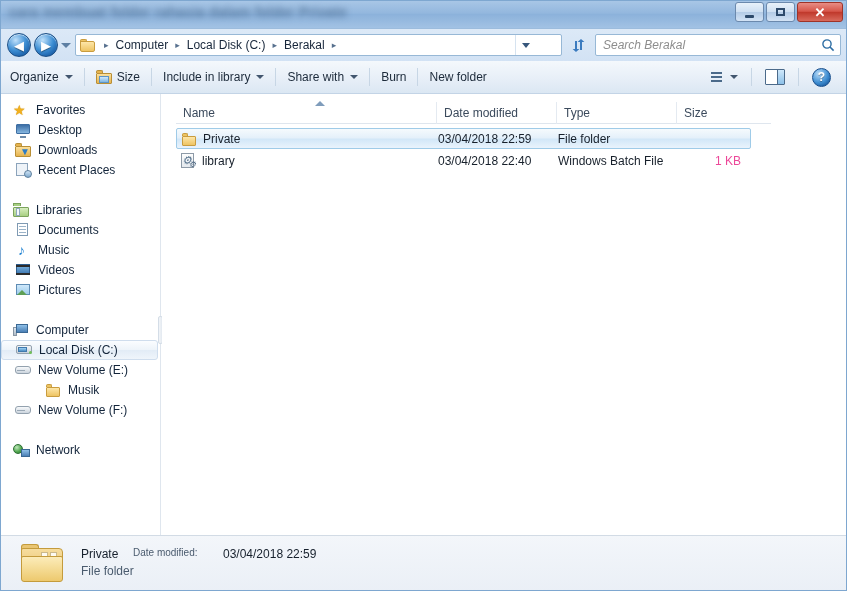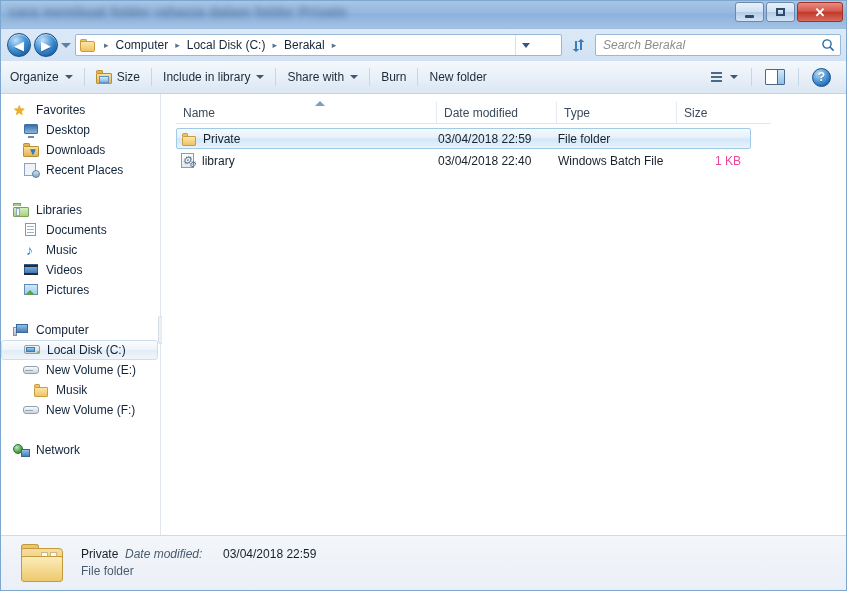--- a/index.html
+++ b/index.html
@@ -133,30 +133,30 @@
     text-shadow: 0 1px 1px rgba(0,0,0,0.35); }
 
   
   #body { position: absolute; left: 0; top: 93px; width: 847px; height: 441px; background: #fff; }
   #sidebar { position: absolute; left: 0; top: 0; width: 160px; height: 441px;
     background: #fff; border-right: 1px solid #dfe6ee; overflow: hidden; }
   #splitter { position: absolute; left: 157px; top: 222px; width: 5px; height: 28px;
     background: linear-gradient(to right,#f2f5f8,#e3e9f0); border: 1px solid #d4dde7; border-radius: 2px; cursor: col-resize; }
 
   .navgroup { margin-top: 6px; }
-  .navrow { display: flex; align-items: center; height: 20px; padding-left: 22px; cursor: default; font-size: 12px; color: #12243a; }
+  .navrow { display: flex; align-items: center; height: 20px; padding-left: 14px; cursor: default; font-size: 12px; color: #12243a; }
   .navrow.root { padding-left: 12px; font-size: 12px; }
   .navrow .ic { width: 17px; height: 16px; margin-right: 6px; position: relative; flex: none; }
   .navrow .lbl { white-space: nowrap; }
   .navrow.sel {
     background: linear-gradient(to bottom,#fbfdff 0%,#eef4fa 48%,#e2ecf6 52%,#eff5fb 100%);
     border: 1px solid #cfdded; border-radius: 3px; margin-right: 2px;
   }
   .navspacer { height: 14px; }
-  .navrow.child { padding-left: 32px; }
+  .navrow.child { padding-left: 44px; }
 
   
   .ic-star { color: #f2b01e; font-size: 14px; line-height: 16px; text-shadow: 0 0 1px #b9830d; }
   .ic-desktop .scr { position: absolute; left: 1px; top: 2px; width: 14px; height: 10px;
      background: linear-gradient(to bottom,#3c6ea5,#86b6df); border: 1px solid #3f6fa3; border-radius: 1px; }
   .ic-desktop .st { position: absolute; left: 5px; bottom: 0px; width: 6px; height: 2px; background: #6c8aa8; }
   .ic-dl .fb { position: absolute; left: 0; bottom: 1px; width: 16px; height: 11px;
      background: linear-gradient(to bottom,#fbe09d,#e7b44f); border: 1px solid #b98f36; border-radius: 1px; }
   .ic-dl .ft { position: absolute; left: 0; top: 1px; width: 7px; height: 3px;
      background: #e7b44f; border: 1px solid #b98f36; border-bottom: none; border-radius: 2px 2px 0 0; }
@@ -235,21 +235,21 @@
   #bigfolder { position: absolute; left: 18px; top: 8px; width: 48px; height: 40px; }
   #bigfolder .back { position: absolute; left: 2px; top: 4px; width: 42px; height: 32px;
     background: linear-gradient(to bottom,#f7dd9e,#e3bb63); border: 1px solid #c49b3c; border-radius: 2px 4px 2px 2px; }
   #bigfolder .tab { position: absolute; left: 2px; top: 0px; width: 18px; height: 6px;
     background: #e9c572; border: 1px solid #c49b3c; border-bottom: none; border-radius: 3px 3px 0 0; }
   #bigfolder .sheet1 { position: absolute; left: 22px; top: 8px; width: 7px; height: 30px; background: #fdfaf2; border: 1px solid #cbb98c; }
   #bigfolder .sheet2 { position: absolute; left: 31px; top: 8px; width: 7px; height: 30px; background: #fdfaf2; border: 1px solid #cbb98c; }
   #bigfolder .front { position: absolute; left: 2px; top: 12px; width: 42px; height: 26px;
     background: linear-gradient(to bottom,#fcecb9,#edc96e); border: 1px solid #c49b3c; border-radius: 2px 2px 3px 3px; }
   #dname { position: absolute; left: 80px; top: 11px; font-size: 12px; color: #16202c; font-weight: normal; }
-  #dlabel { position: absolute; left: 124px; top: 11px; font-size: 12px; color: #4a5b6e; font-style: italic; }
+  #dlabel { position: absolute; left: 132px; top: 11px; font-size: 10px; color: #4a5b6e; }
   #dvalue { position: absolute; left: 222px; top: 11px; font-size: 12px; color: #16202c; }
   #dtype { position: absolute; left: 80px; top: 28px; font-size: 12px; color: #4a5b6e; }
 </style>
 </head>
 <body>
 
 <div id="window">
 
   <div id="titlebar">
     <div id="title-text">cara membuat folder rahasia dalam folder Private</div>

